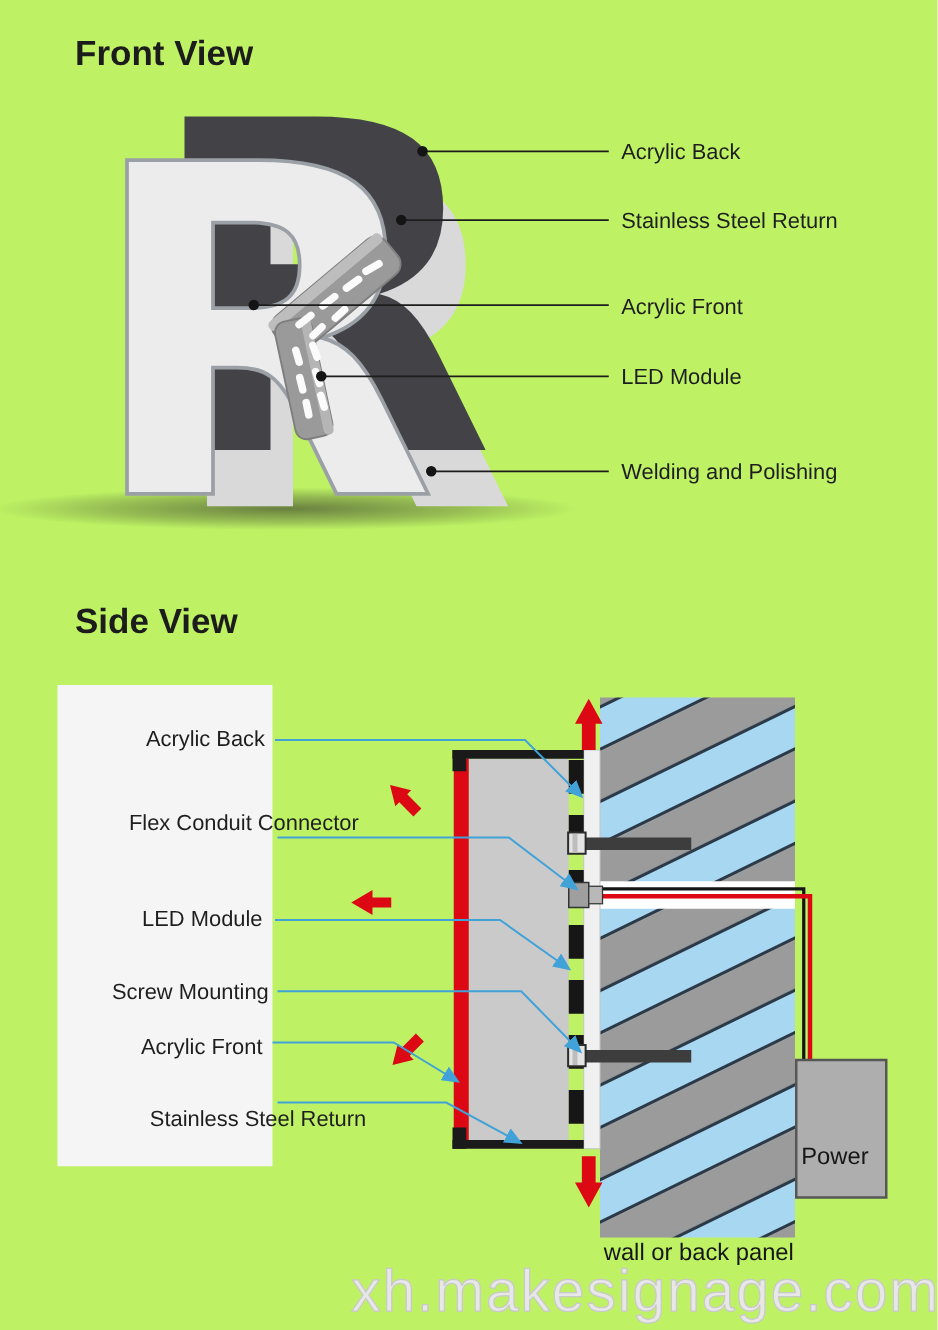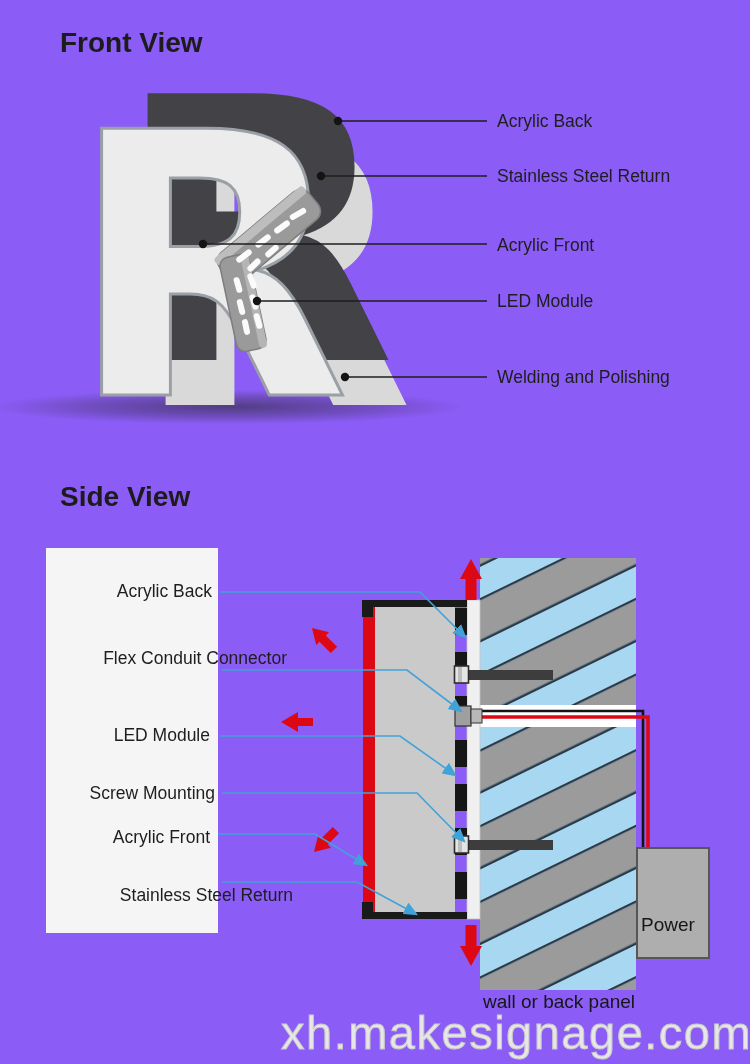--- a/index.html
+++ b/index.html
@@ -1,17 +1,17 @@
 <!DOCTYPE html>
 <html><head>
 <meta charset="utf-8">
 <style>
   html,body { margin:0; padding:0; background:#ffffff; }
   .page {
-    position:relative; width:750px; height:1064px; background:#8b5cf6;
+    position:relative; width:750px; height:1064px; background:#bef264;
     font-family:"Liberation Sans", sans-serif; overflow:hidden;
   }
   svg text { font-family:"Liberation Sans", sans-serif; }
   .title { font-size:28px; font-weight:600; fill:#1c1c1c; }
   .lbl   { font-size:17.5px; fill:#1e1e1e; }
   .small { font-size:19px; fill:#161616; }
   .glyph { font-family:"DejaVu Sans", sans-serif; font-weight:bold; font-size:366px; }
   .watermark { font-size:47px; letter-spacing:1.5px; fill:#e7e7e7; stroke:#c9c9c9; stroke-width:1; }
 </style>
 </head>

